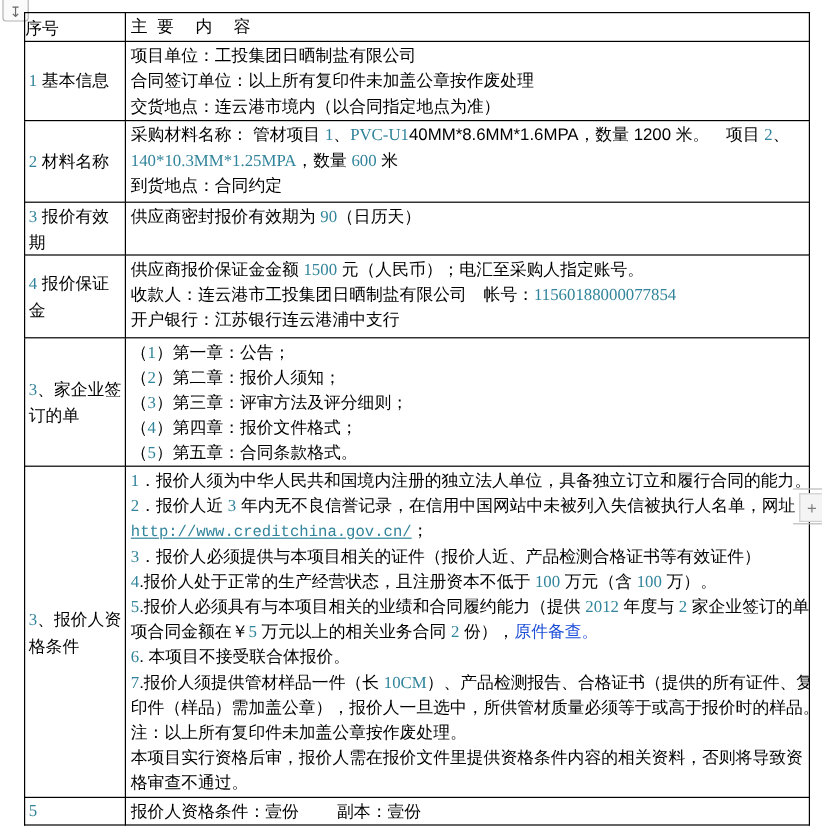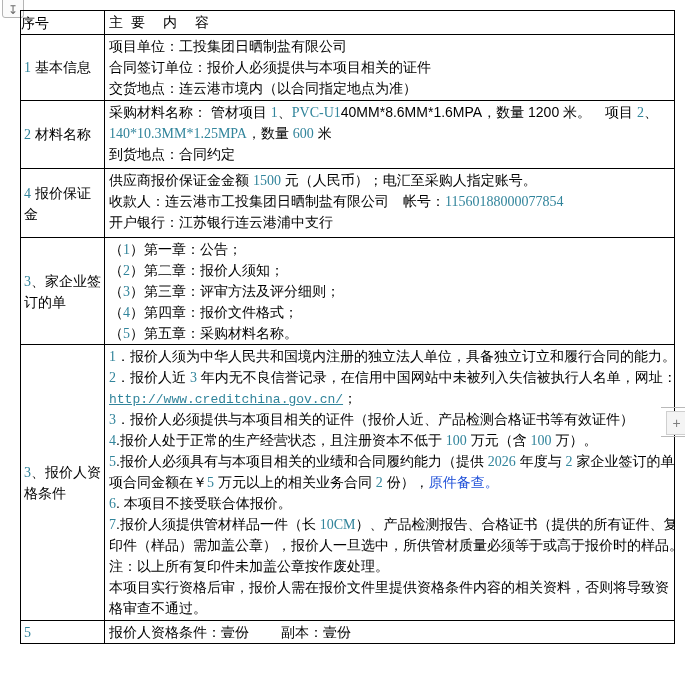--- a/index.html
+++ b/index.html
@@ -56,59 +56,65 @@
 <table>
   <tbody>
     <tr class="header">
       <td class="lbl hdr">序号</td>
       <td class="hdr2">主 要　内　容</td>
     </tr>
   <tr style="height: 66px;">
         <td class="lbl"><span class="s-num">1</span><span> 基本信息</span></td>
         <td class="content">
           <div class="ln"><span>项目单位：工投集团日晒制盐有限公司</span></div>
-          <div class="ln"><span>合同签订单位：报价人必须提供与本项目相关的证件</span></div>
+          <div class="ln"><span>合同签订单位：以上所有复印件未加盖公章按作废处理</span></div>
           <div class="ln"><span>交货地点：连云港市境内（以合同指定地点为准）</span></div>
         </td>
       </tr>
       <tr style="height: 68px;">
         <td class="lbl"><span class="s-num">2</span><span> 材料名称</span></td>
         <td class="content">
           <div class="ln"><span>采购材料名称： 管材项目 </span><span class="s-num">1</span><span>、</span><span class="s-num">PVC-U1</span><span class="s-bold">40MM*8.6MM*1.6MPA，数量 1200 米。</span><span>　项目 </span><span class="s-num">2</span><span>、</span></div>
           <div class="ln"><span class="s-num">140*10.3MM*1.25MPA</span><span>，数量 </span><span class="s-num">600</span><span> 米</span></div>
           <div class="ln"><span>到货地点：合同约定</span></div>
+        </td>
+      </tr>
+      <tr style="height: 44px;">
+        <td class="lbl"><span class="s-num">3</span><span> 报价有效期</span></td>
+        <td class="content">
+          <div class="ln"><span>供应商密封报价有效期为 </span><span class="s-num">90</span><span>（日历天）</span></div>
         </td>
       </tr>
       <tr style="height: 69px;">
         <td class="lbl"><span class="s-num">4</span><span> 报价保证金</span></td>
         <td class="content">
           <div class="ln"><span>供应商报价保证金金额 </span><span class="s-num">1500</span><span> 元（人民币）；电汇至采购人指定账号。</span></div>
           <div class="ln"><span>收款人：连云港市工投集团日晒制盐有限公司　帐号：</span><span class="s-num">11560188000077854</span></div>
           <div class="ln"><span>开户银行：江苏银行连云港浦中支行</span></div>
         </td>
       </tr>
       <tr style="height: 107px;">
         <td class="lbl"><span class="s-num">3</span><span>、家企业签订的单</span></td>
         <td class="content">
           <div class="ln"><span>（</span><span class="s-num">1</span><span>）第一章：公告；</span></div>
           <div class="ln"><span>（</span><span class="s-num">2</span><span>）第二章：报价人须知；</span></div>
           <div class="ln"><span>（</span><span class="s-num">3</span><span>）第三章：评审方法及评分细则；</span></div>
           <div class="ln"><span>（</span><span class="s-num">4</span><span>）第四章：报价文件格式；</span></div>
-          <div class="ln"><span>（</span><span class="s-num">5</span><span>）第五章：采购材料名称。</span></div>
+          <div class="ln"><span>（</span><span class="s-num">5</span><span>）第五章：合同条款格式。</span></div>
         </td>
       </tr>
       <tr style="height: 276px;">
         <td class="lbl"><span class="s-num">3</span><span>、报价人资格条件</span></td>
         <td class="content">
           <div class="ln"><span class="s-num">1</span><span>．报价人须为中华人民共和国境内注册的独立法人单位，具备独立订立和履行合同的能力。</span></div>
           <div class="ln"><span class="s-num">2</span><span>．报价人近 </span><span class="s-num">3</span><span> 年内无不良信誉记录，在信用中国网站中未被列入失信被执行人名单，网址：</span></div>
           <div class="ln"><span class="s-link">http://www.creditchina.gov.cn/</span><span>；</span></div>
           <div class="ln"><span class="s-num">3</span><span>．报价人必须提供与本项目相关的证件（报价人近、产品检测合格证书等有效证件）</span></div>
           <div class="ln"><span class="s-num">4</span><span>.报价人处于正常的生产经营状态，且注册资本不低于 </span><span class="s-num">100</span><span> 万元（含 </span><span class="s-num">100</span><span> 万）。</span></div>
-          <div class="ln"><span class="s-num">5</span><span>.报价人必须具有与本项目相关的业绩和合同履约能力（提供 </span><span class="s-num">2026</span><span> 年度与 </span><span class="s-num">2</span><span> 家企业签订的单</span></div>
+          <div class="ln"><span class="s-num">5</span><span>.报价人必须具有与本项目相关的业绩和合同履约能力（提供 </span><span class="s-num">2012</span><span> 年度与 </span><span class="s-num">2</span><span> 家企业签订的单</span></div>
           <div class="ln"><span>项合同金额在￥</span><span class="s-num">5</span><span> 万元以上的相关业务合同 </span><span class="s-num">2</span><span> 份），</span><span class="s-red">原件备查。</span></div>
           <div class="ln"><span class="s-num">6</span><span>. 本项目不接受联合体报价。</span></div>
           <div class="ln"><span class="s-num">7</span><span>.报价人须提供管材样品一件（长 </span><span class="s-num">10CM</span><span>）、产品检测报告、合格证书（提供的所有证件、复</span></div>
           <div class="ln"><span>印件（样品）需加盖公章），报价人一旦选中，所供管材质量必须等于或高于报价时的样品。</span></div>
           <div class="ln"><span class="s-bold">注：以上所有复印件未加盖公章按作废处理。</span></div>
           <div class="ln"><span class="s-bold">本项目实行资格后审，报价人需在报价文件里提供资格条件内容的相关资料，否则将导致资</span></div>
           <div class="ln"><span class="s-bold">格审查不通过。</span></div>
         </td>
       </tr>
       <tr style="height: 23px;">

